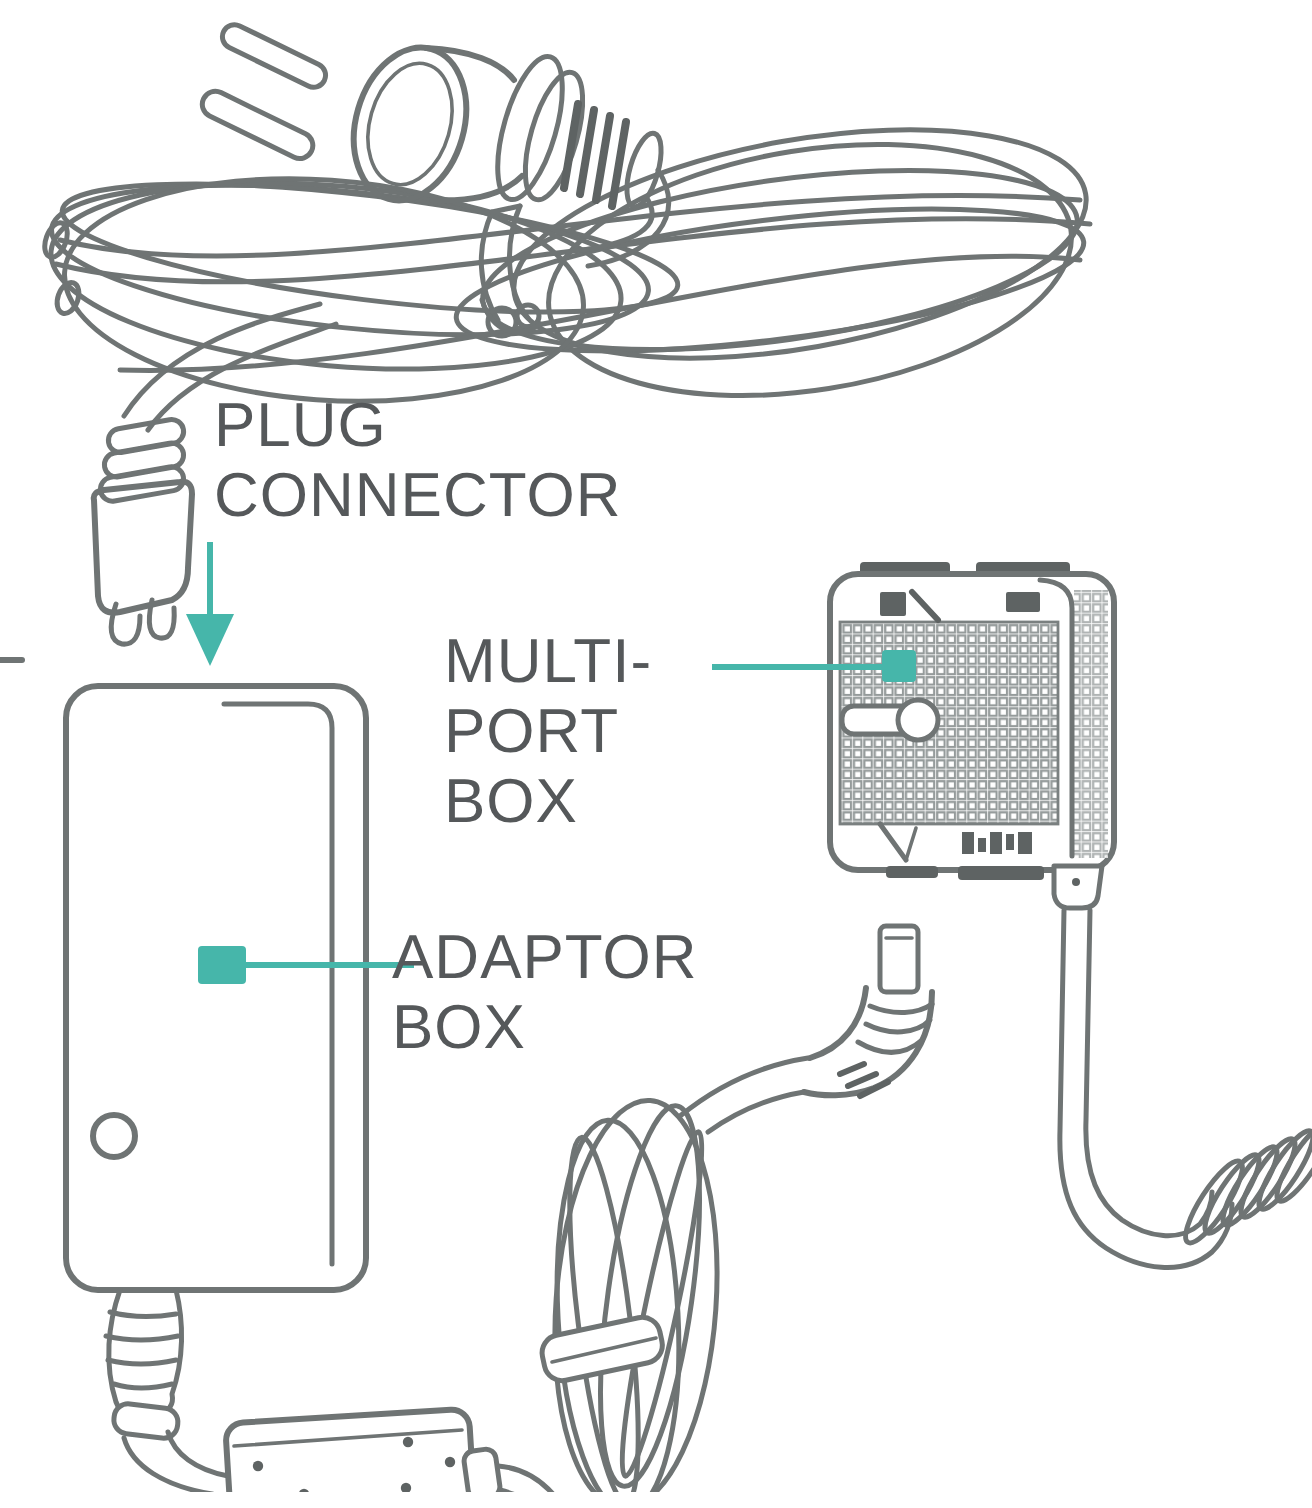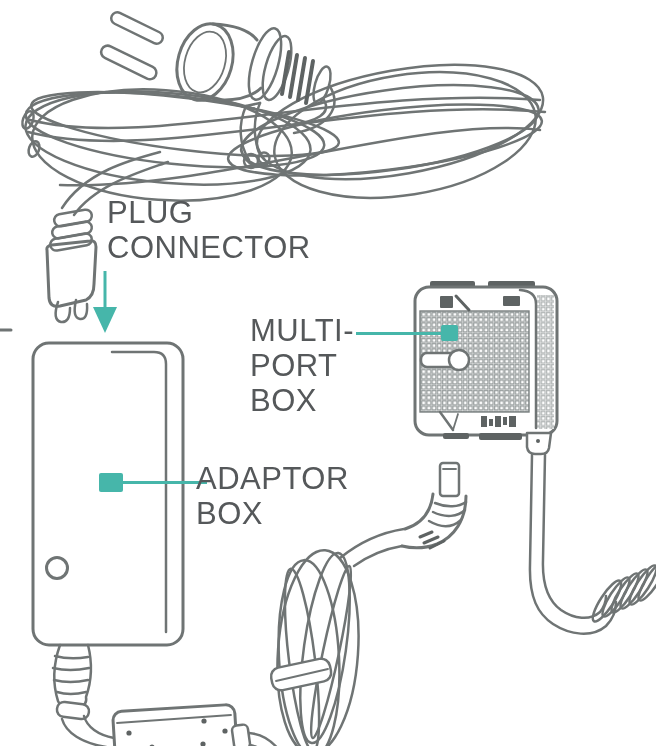--- a/index.html
+++ b/index.html
@@ -205,19 +205,19 @@
     <g>
       <rect class="teal-fill" x="99" y="473" width="24" height="19" rx="2"></rect>
       <path class="teal-ln" d="M123,482.5 H207"></path>
     </g>
   </g>
 </svg>
 
 <div class="label" style="left:107px;top:195px;">PLUG
 CONNECTOR</div>
 
-<div class="label" style="left:222px;top:313px;margin-left:28px;">MULTI-
+<div class="label" style="left:222px;top:313px;">MULTI-
 PORT
 BOX</div>
 
 <div class="label" style="left:196px;top:461px;">ADAPTOR
 BOX</div>
 </div>
 
 </body></html>

